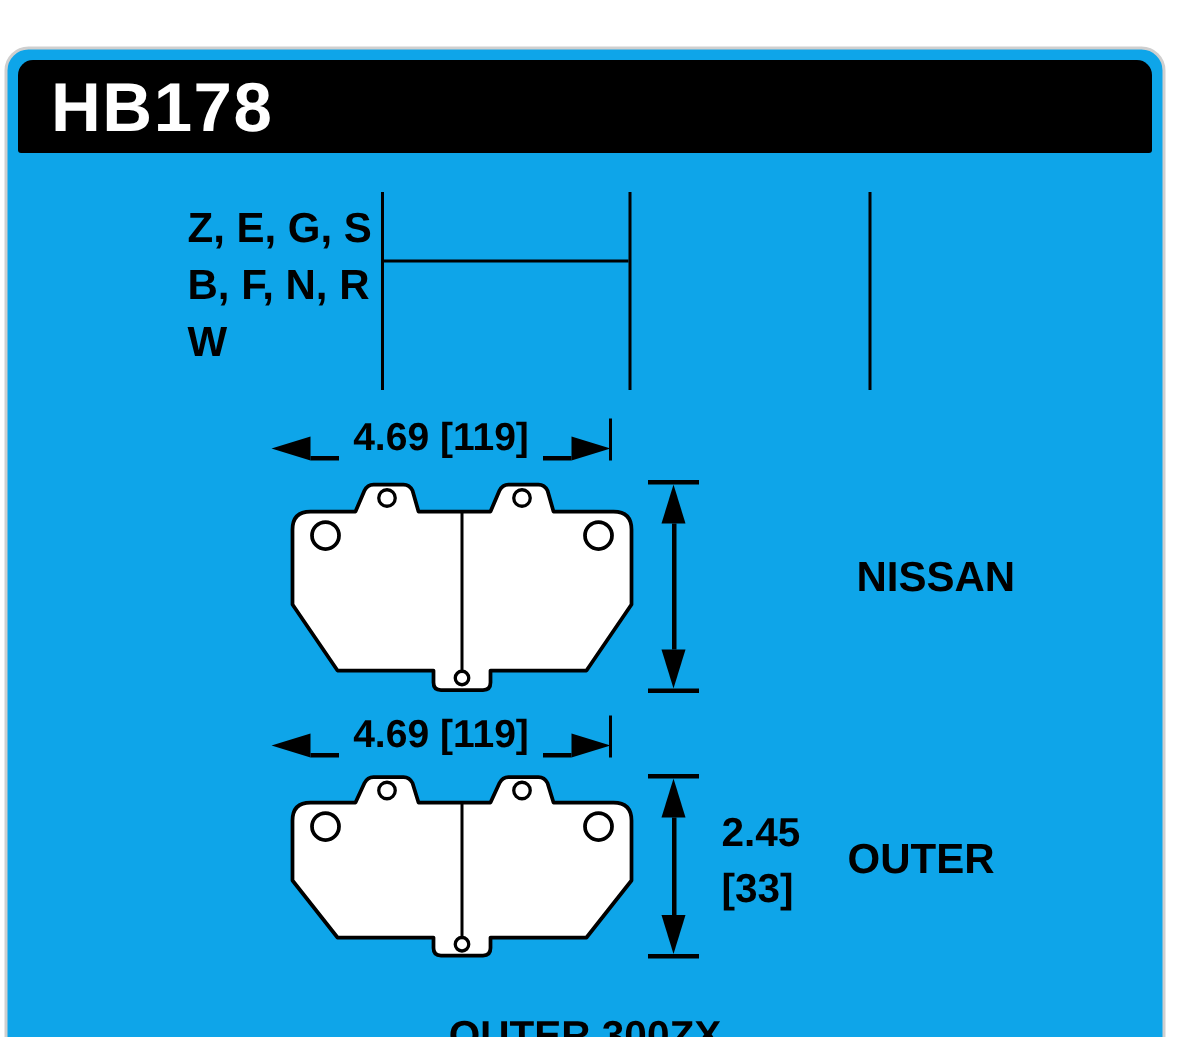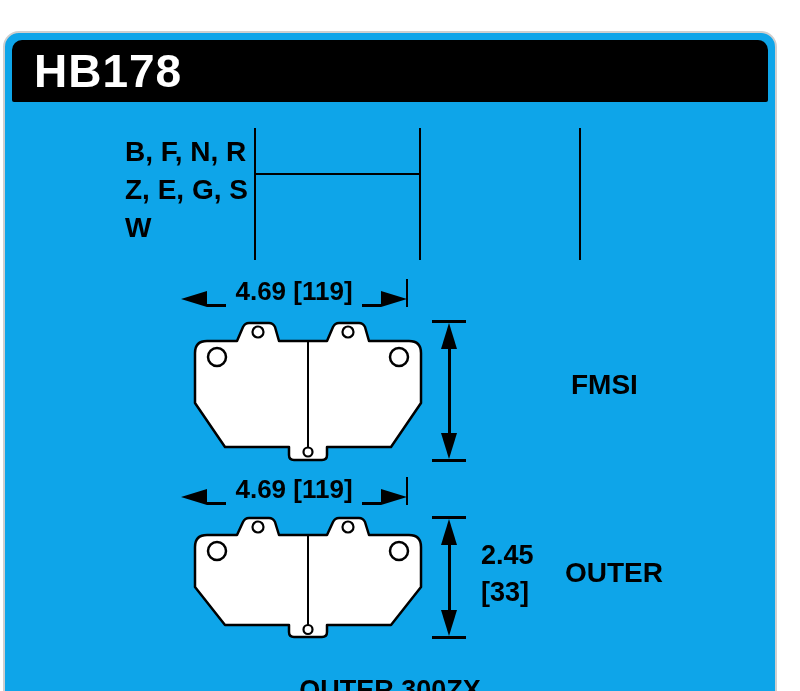--- a/index.html
+++ b/index.html
@@ -41,22 +41,22 @@
   <div class="topbar">
     <span class="part-number">HB178</span>
   </div>
 
   <div class="vline" style="left:249px;top:95px;height:132px;"></div>
   <div class="vline" style="left:414px;top:95px;height:132px;"></div>
   <div class="vline" style="left:574px;top:95px;height:132px;"></div>
   <div class="hline" style="left:250px;top:140px;width:164px;"></div>
 
   <div class="txt compounds">
+    <div>Z, E, G, S</div>
     <div>B, F, N, R</div>
-    <div>Z, E, G, S</div>
     <div>W</div>
   </div>
 
 
 
   <div class="hdim" style="left:176px;top:246px;width:226px;">
     <div class="ah-left"></div>
     <div class="shaft"></div>
     <span class="label">4.69 [119]</span>
     <div class="shaft"></div>
@@ -78,21 +78,21 @@
   </svg>
 
   <div class="vdim" style="left:427px;top:287px;height:142px;">
     <div class="tick"></div>
     <div class="ah-up"></div>
     <div class="shaft"></div>
     <div class="ah-down"></div>
     <div class="tick"></div>
   </div>
 
-  <div class="txt pos-label" style="left:566px;top:336px;">FMSI</div>
+  <div class="txt pos-label" style="left:566px;top:336px;">NISSAN</div>
 
   <div class="hdim" style="left:176px;top:444px;width:226px;">
     <div class="ah-left"></div>
     <div class="shaft"></div>
     <span class="label">4.69 [119]</span>
     <div class="shaft"></div>
     <div class="ah-right"></div>
   </div>
   <div class="vline" style="left:401px;top:444px;height:28px;"></div>
 

